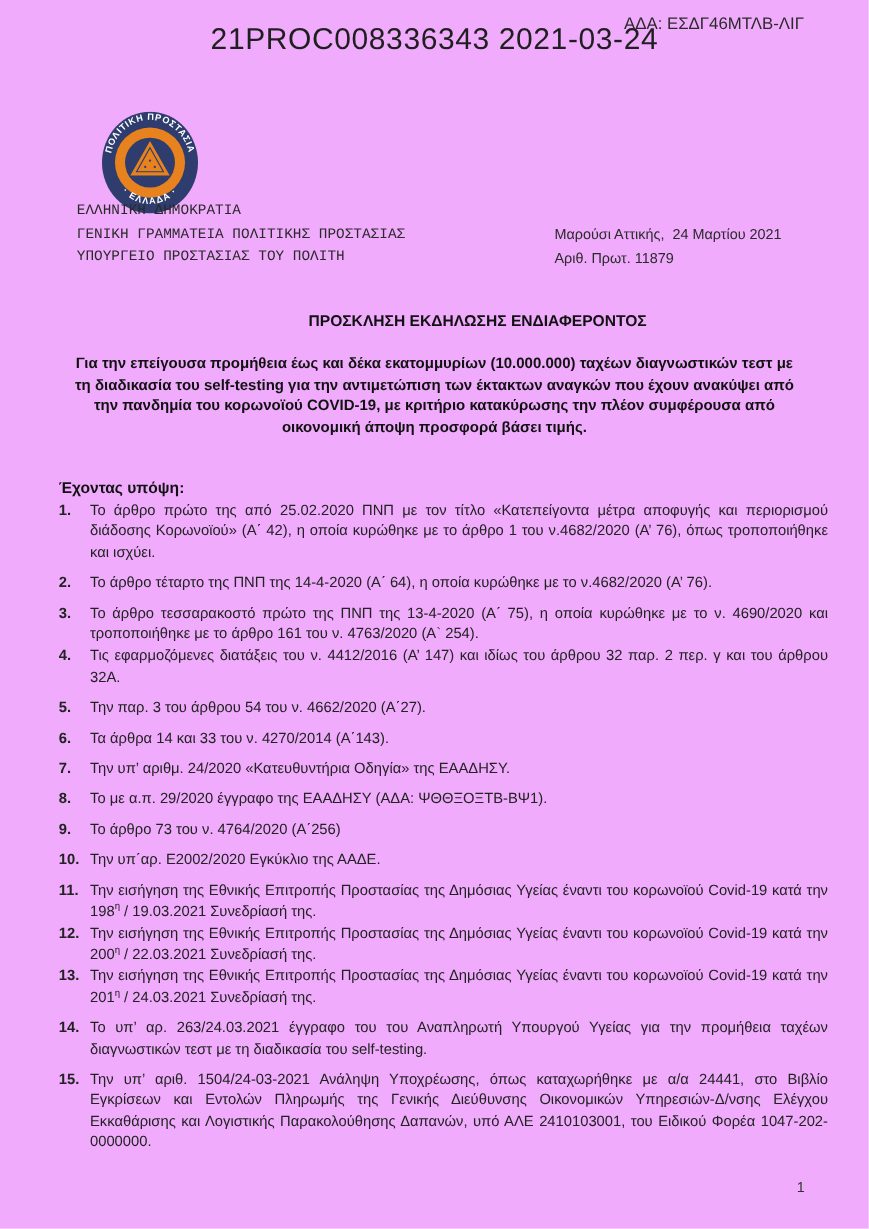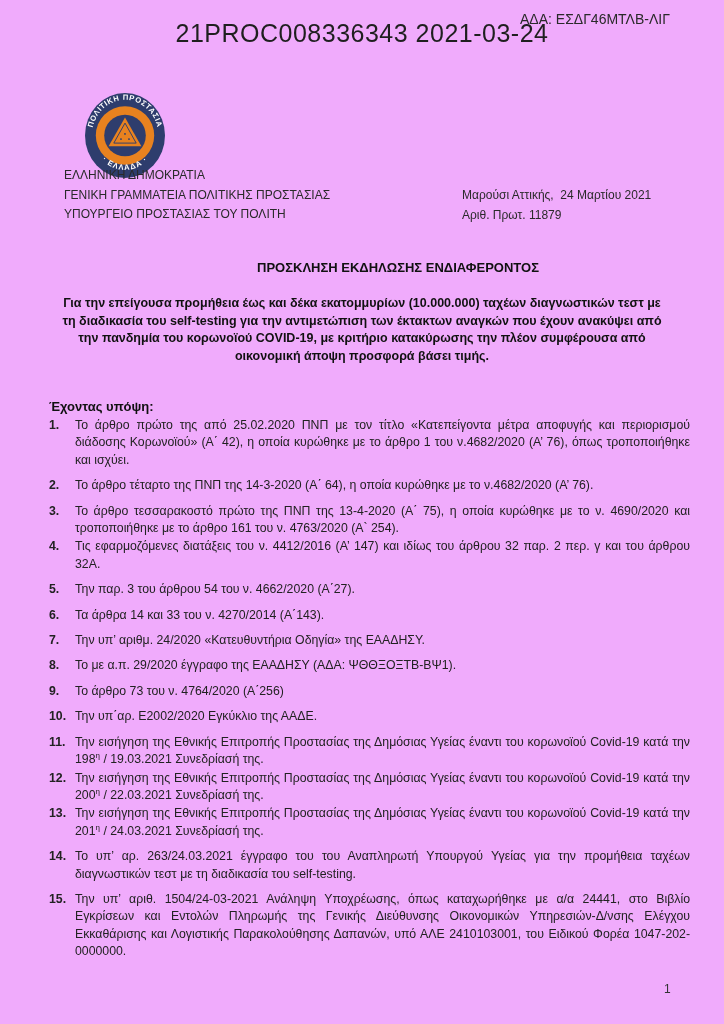--- a/index.html
+++ b/index.html
@@ -9,21 +9,21 @@
   }
   .watermark{
     position:absolute;top:19px;left:0;width:724px;text-align:center;
     font-size:25px;color:#1f1f1f;white-space:nowrap;letter-spacing:0.5px;
   }
   .ada{
     position:absolute;top:11px;left:520px;font-size:14px;color:#2a2a2a;white-space:nowrap;
   }
   .logo{position:absolute;top:93px;left:85px;width:80px;height:85px;}
   .header-left{
-    position:absolute;top:166px;left:64px;font-size:12px;line-height:19.5px;color:#2a2a2a;
+    position:absolute;top:166px;left:64px;font-size:12px;line-height:19.5px;color:#2a2a2a;font-family:Liberation Mono, monospace;
   }
   .header-right{
     position:absolute;top:186px;left:462px;font-size:12px;line-height:19.5px;color:#2a2a2a;
   }
   .header-right .place-date{white-space:pre;}
   .header-right .protocol{}
   .doc-title{
     position:absolute;top:260px;left:0;width:724px;text-align:center;
     font-weight:bold;font-size:13px;color:#111;padding-left:36px;
   }
@@ -90,21 +90,21 @@
 
   <div class="having">Έχοντας υπόψη:</div>
 
   <div class="list">
       <div class="item">
         <span class="num">1.</span>
         <span class="text">Το άρθρο πρώτο της από 25.02.2020 ΠΝΠ με τον τίτλο «Κατεπείγοντα μέτρα αποφυγής και περιορισμού διάδοσης Κορωνοϊού» (Α΄ 42), η οποία κυρώθηκε με το άρθρο 1 του ν.4682/2020 (Α’ 76), όπως τροποποιήθηκε και ισχύει.</span>
       </div>
       <div class="item">
         <span class="num">2.</span>
-        <span class="text">Το άρθρο τέταρτο της ΠΝΠ της 14-3-2020 (Α΄ 64), η οποία κυρώθηκε με το ν.4682/2020 (Α’ 76).</span>
+        <span class="text">Το άρθρο τέταρτο της ΠΝΠ της 14-4-2020 (Α΄ 64), η οποία κυρώθηκε με το ν.4682/2020 (Α’ 76).</span>
       </div>
       <div class="item">
         <span class="num">3.</span>
         <span class="text">Το άρθρο τεσσαρακοστό πρώτο της ΠΝΠ της 13-4-2020 (Α΄ 75), η οποία κυρώθηκε με το ν. 4690/2020 και τροποποιήθηκε με το άρθρο 161 του ν. 4763/2020 (Α` 254).</span>
       </div>
       <div class="item">
         <span class="num">4.</span>
         <span class="text">Τις εφαρμοζόμενες διατάξεις του ν. 4412/2016 (Α’ 147) και ιδίως του άρθρου 32 παρ. 2 περ. γ και του άρθρου 32Α.</span>
       </div>
       <div class="item">

